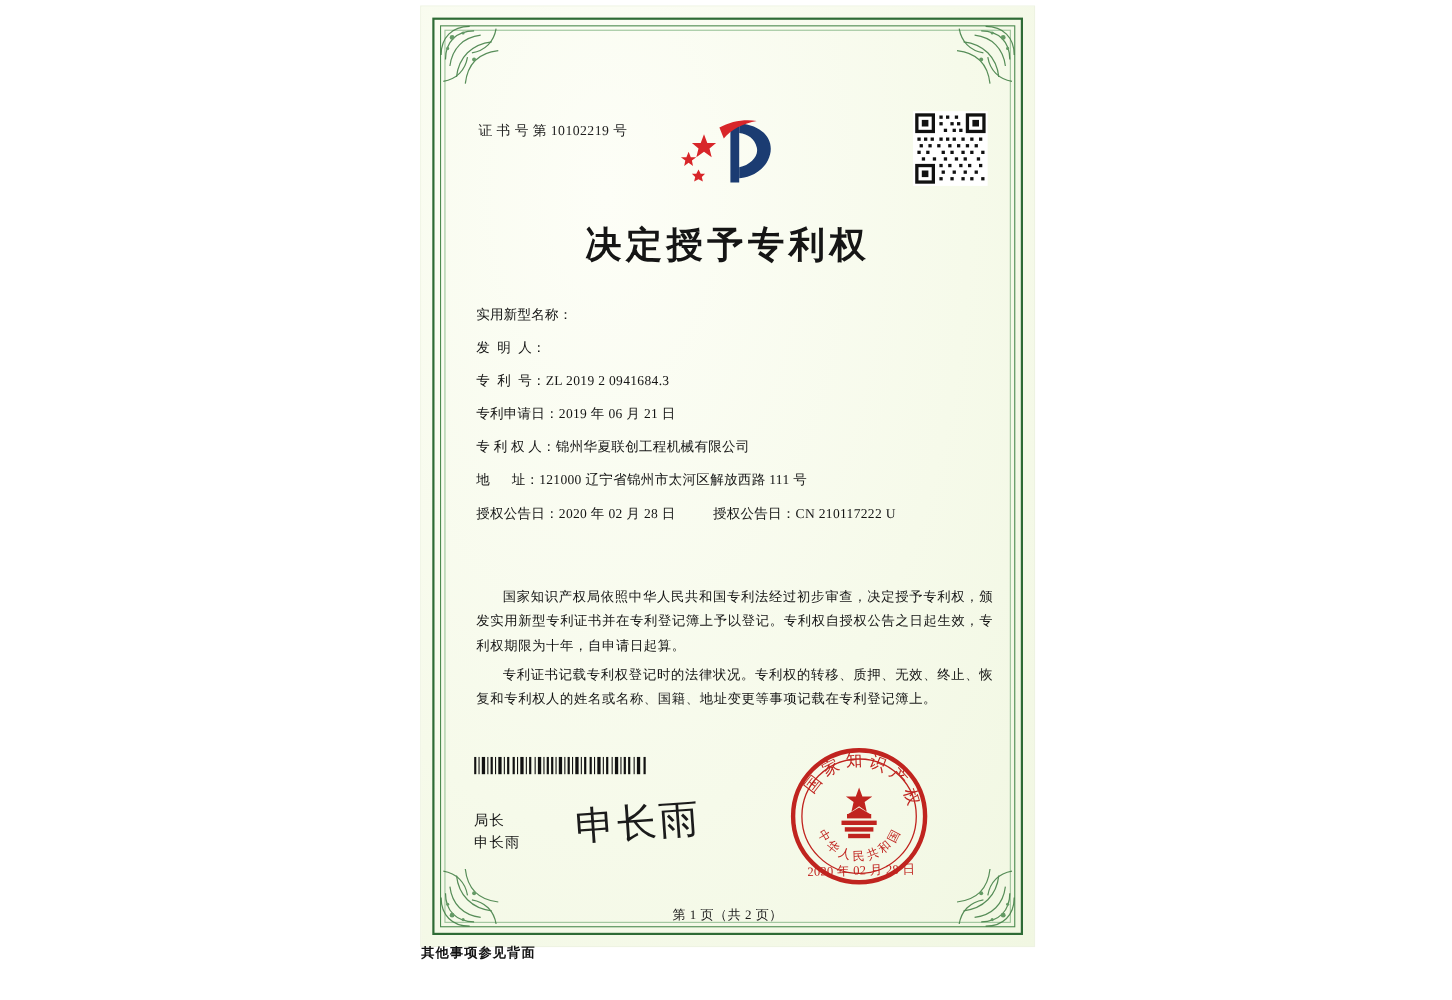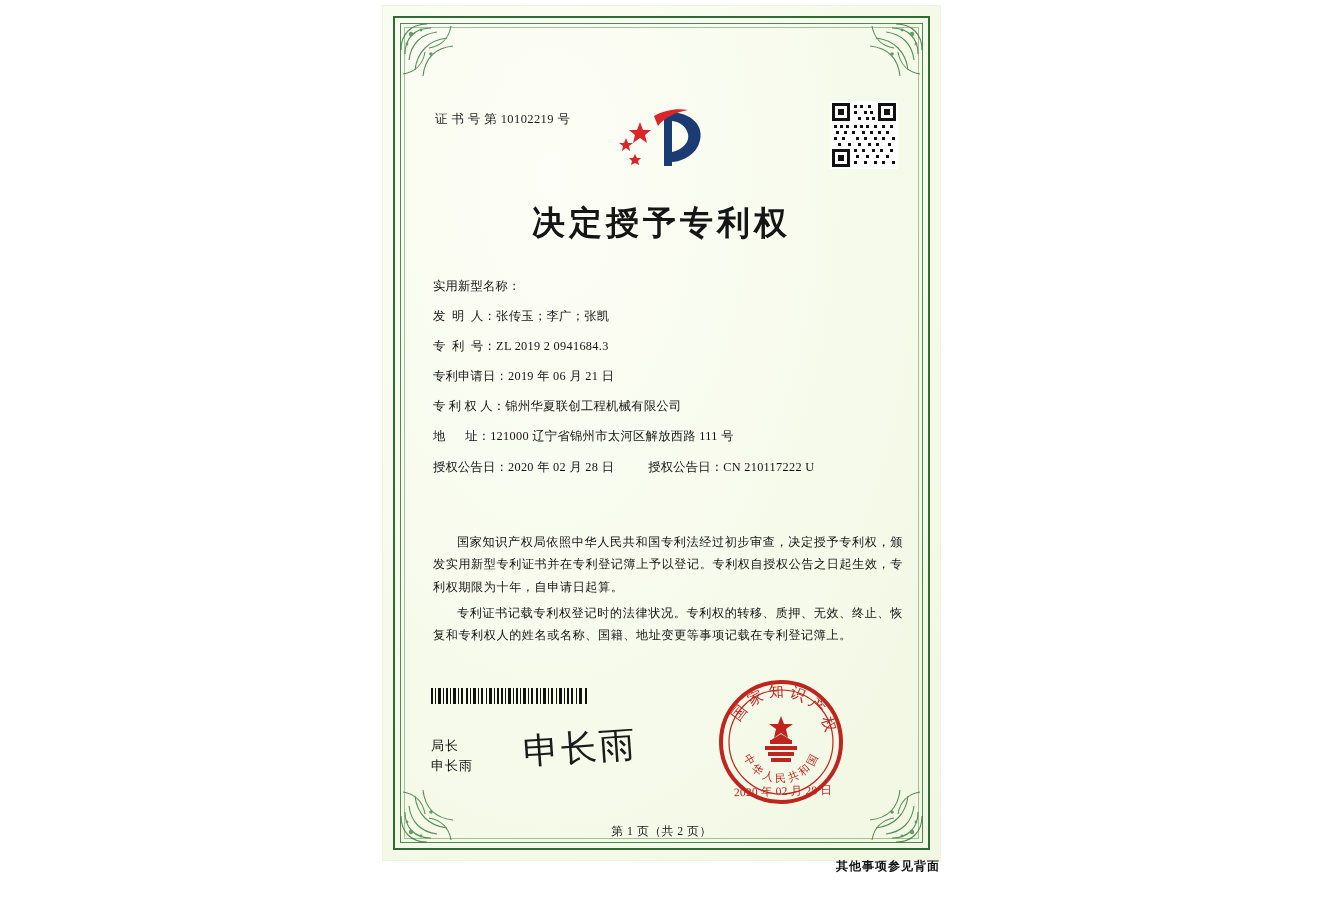--- a/index.html
+++ b/index.html
@@ -215,21 +215,21 @@
     text-align: center;
     font-size: 11.8px;
     color: #191919;
     letter-spacing: .5px;
   }
   .below-sheet {
     position: absolute;
     left: 383px;
     width: 557px;
     top: 858px;
-    text-align: right;
+    text-align: left;
     font-size: 12px;
     color: #111;
     letter-spacing: 1px;
     font-weight: bold;
   }
 </style>
 </head>
 <body>
 
 <div id="page">
@@ -404,21 +404,20 @@
     </div>
 
     <div class="main-title">决定授予专利权</div>
 
     <div class="fields">
       <div class="frow">
         <span class="flabel">实用新型名称：</span>
       </div>
       <div class="frow">
         <span class="flabel">发  明  人：</span>
-        <span class="fval">张传玉；李广；张凯</span>
       </div>
       <div class="frow">
         <span class="flabel">专  利  号：</span>
         <span class="fval">ZL 2019 2 0941684.3</span>
       </div>
       <div class="frow">
         <span class="flabel">专利申请日：</span>
         <span class="fval">2019 年 06 月 21 日</span>
       </div>
       <div class="frow">

